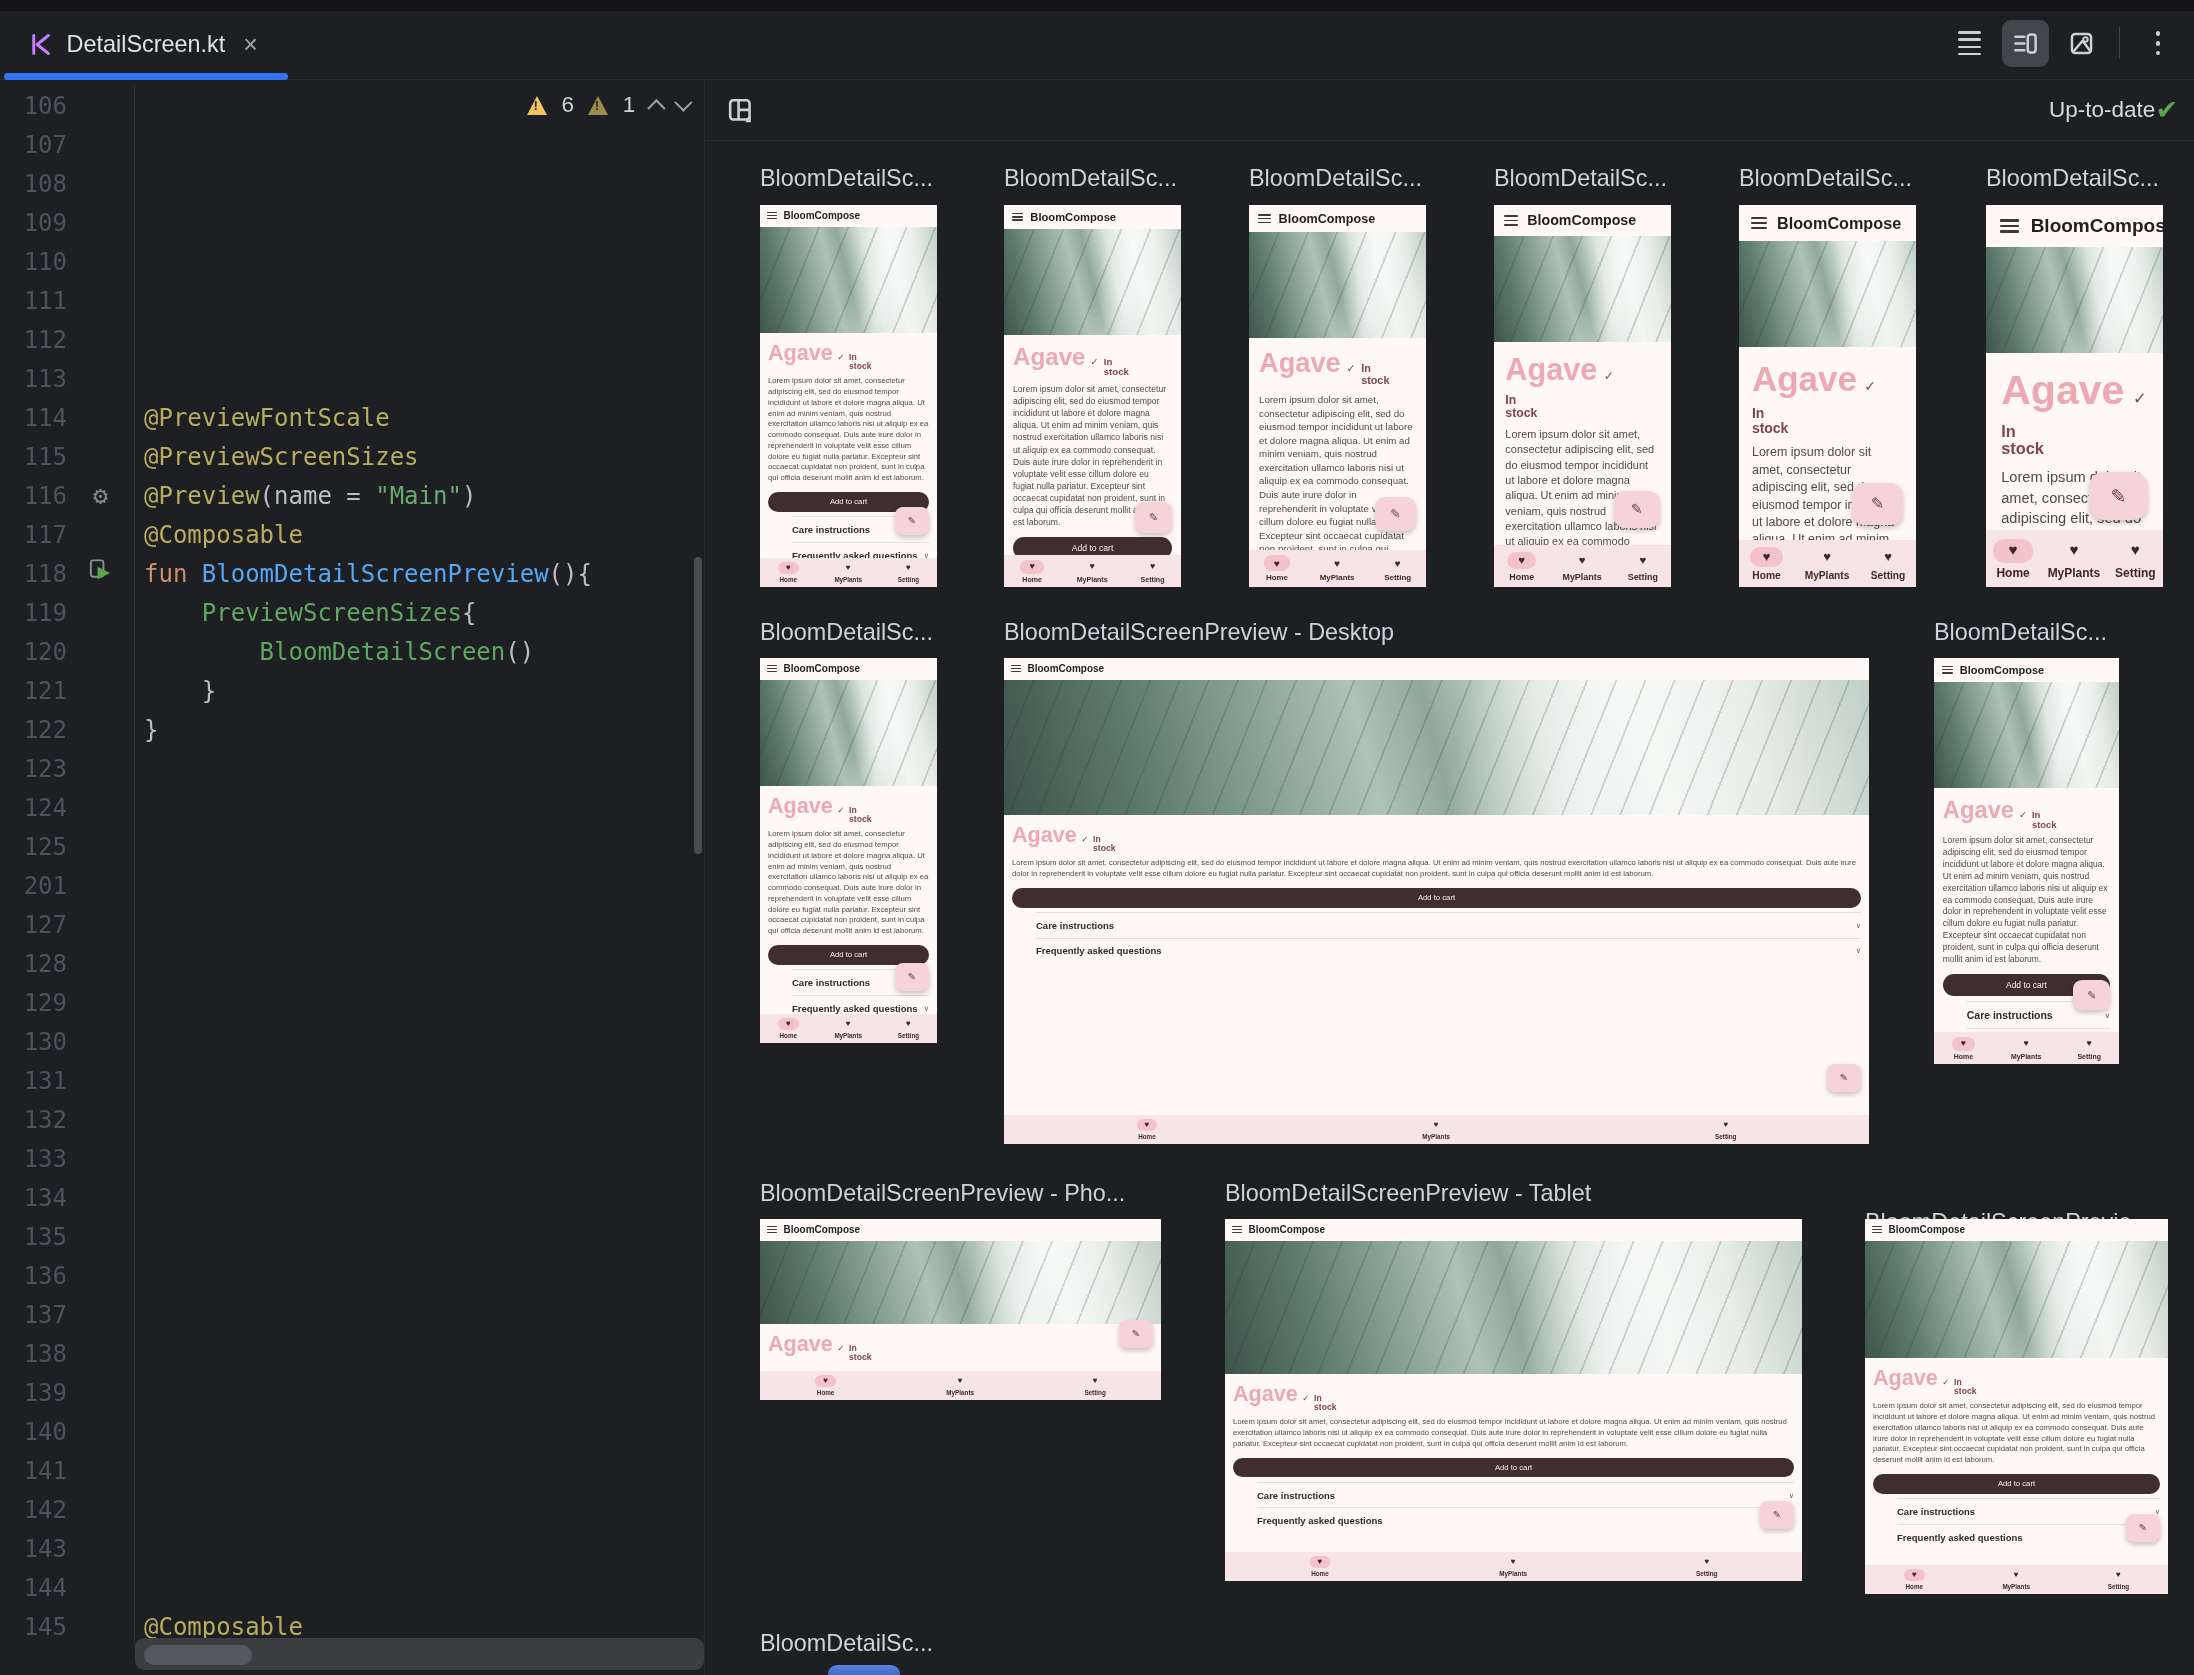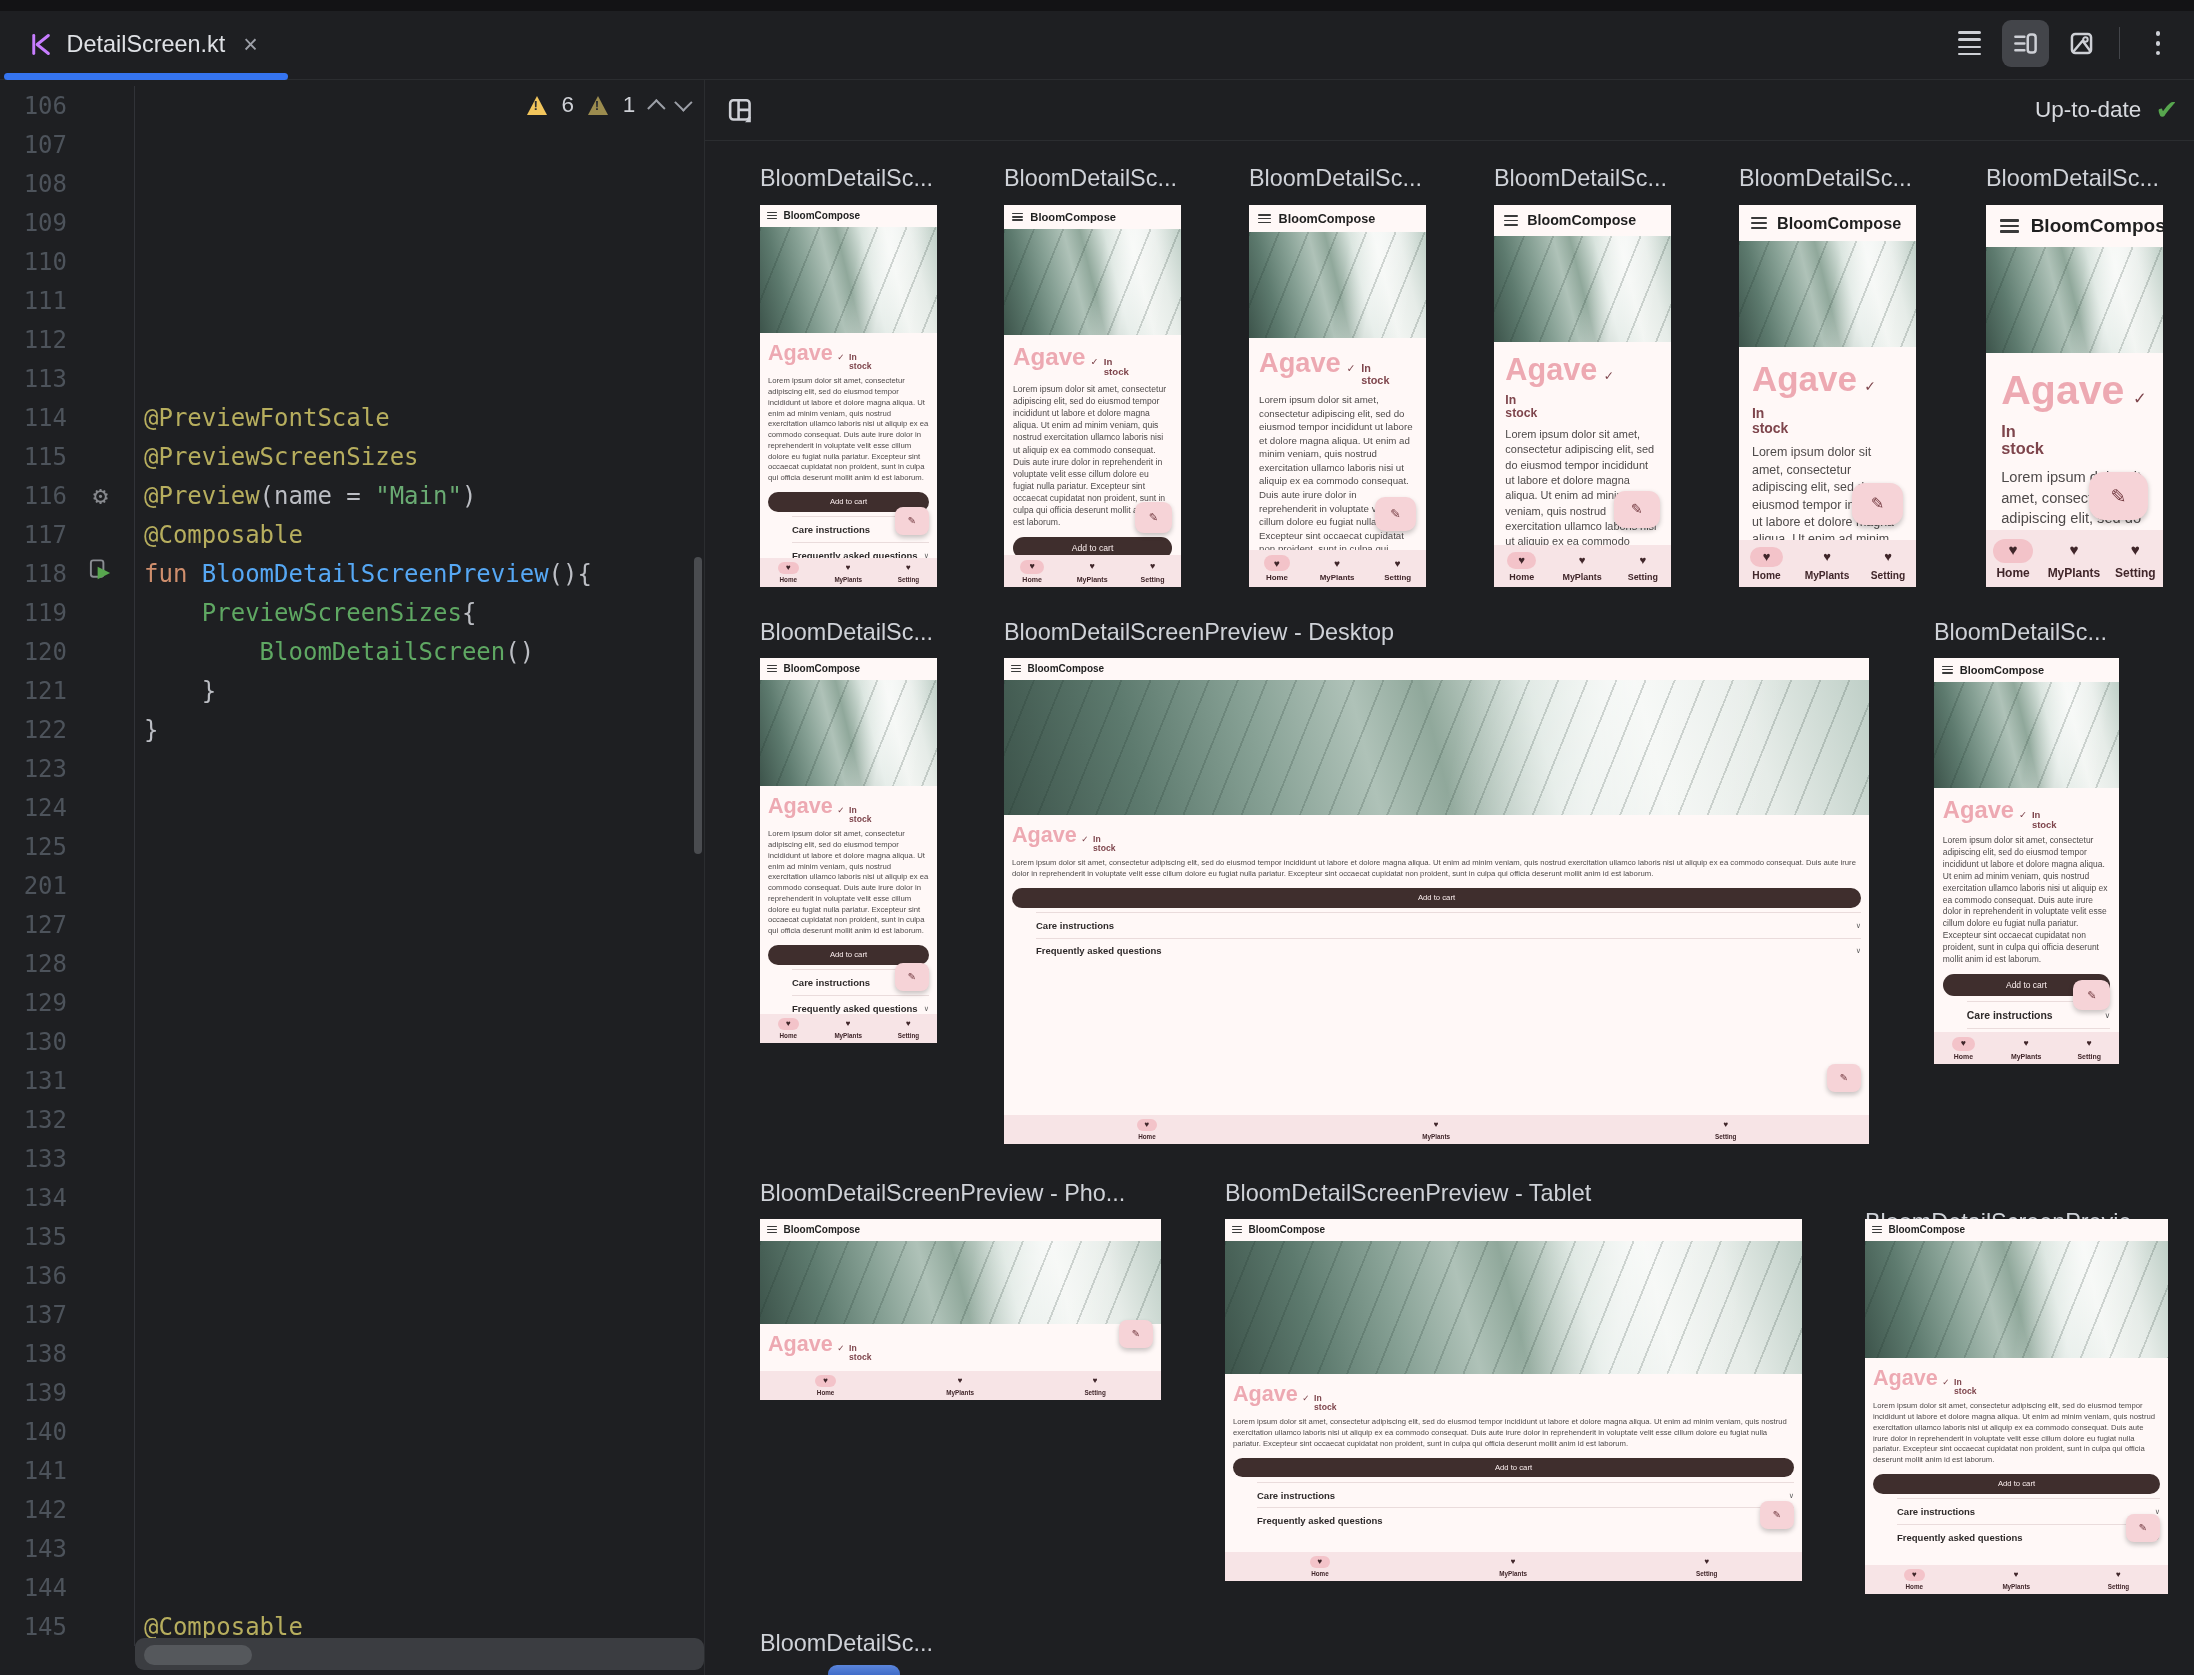--- a/index.html
+++ b/index.html
@@ -39,21 +39,21 @@
   .chev.up{transform:rotate(-135deg);margin-top:5.4px;}
   .chev.down{transform:rotate(45deg);margin-bottom:5.4px;}
   
   .vscroll{position:absolute;top:477px;right:1.8px;width:8px;height:297px;background:#4A4C50;border-radius:4.5px;z-index:6;}
   .hscroll{position:absolute;left:135px;bottom:5.4px;width:569px;height:32px;background:#3B3D41;border-radius:9px;z-index:6;}
   .hthumb{position:absolute;left:9px;top:6.3px;width:108px;height:20px;background:#55585C;border-radius:10px;}
   
   .preview{flex:1;position:relative;border-left:0.9px solid #2B2D30;background:#1E1F22;}
   .ptoolbar{height:60px;border-bottom:0.9px solid #2B2D30;position:relative;}
   .grid-btn{position:absolute;left:14.4px;top:10.8px;width:43px;height:40px;display:flex;align-items:center;justify-content:center;}
-  .status{position:absolute;right:16px;top:0;height:60px;display:flex;align-items:center;gap:14px;color:#D7D9DE;font-size:22.5px;}
+  .status{position:absolute;right:16px;top:0;height:60px;display:flex;align-items:center;gap:0;color:#D7D9DE;font-size:22.5px;}
   .status .check{color:#57A64E;font-size:27px;font-weight:bold;}
   .canvas{position:absolute;left:0;right:0;top:60px;bottom:0;overflow:hidden;}
   .pcard-title{position:absolute;color:#CFD2D8;font-size:23.4px;white-space:nowrap;}
   .pcard{position:absolute;background:#14b8a6;}
   
   .mock{position:relative;width:100%;height:100%;overflow:hidden;background:#FFF8F7;color:#2E2A2A;}
   .m-appbar{display:flex;align-items:center;gap:calc(6.3px*var(--u));padding:calc(5.4px*var(--u)) calc(7.2px*var(--u));}
   .m-burger{display:flex;flex-direction:column;justify-content:space-between;width:calc(10px*var(--u));height:calc(7.2px*var(--u));flex:none;}
   .m-burger i{display:block;height:calc(1.3px*var(--u));background:#3A3A3A;border-radius:0.9px;}
   .m-apptitle{font-size:calc(10px*var(--u));font-weight:bold;color:#1F1F1F;white-space:nowrap;}

